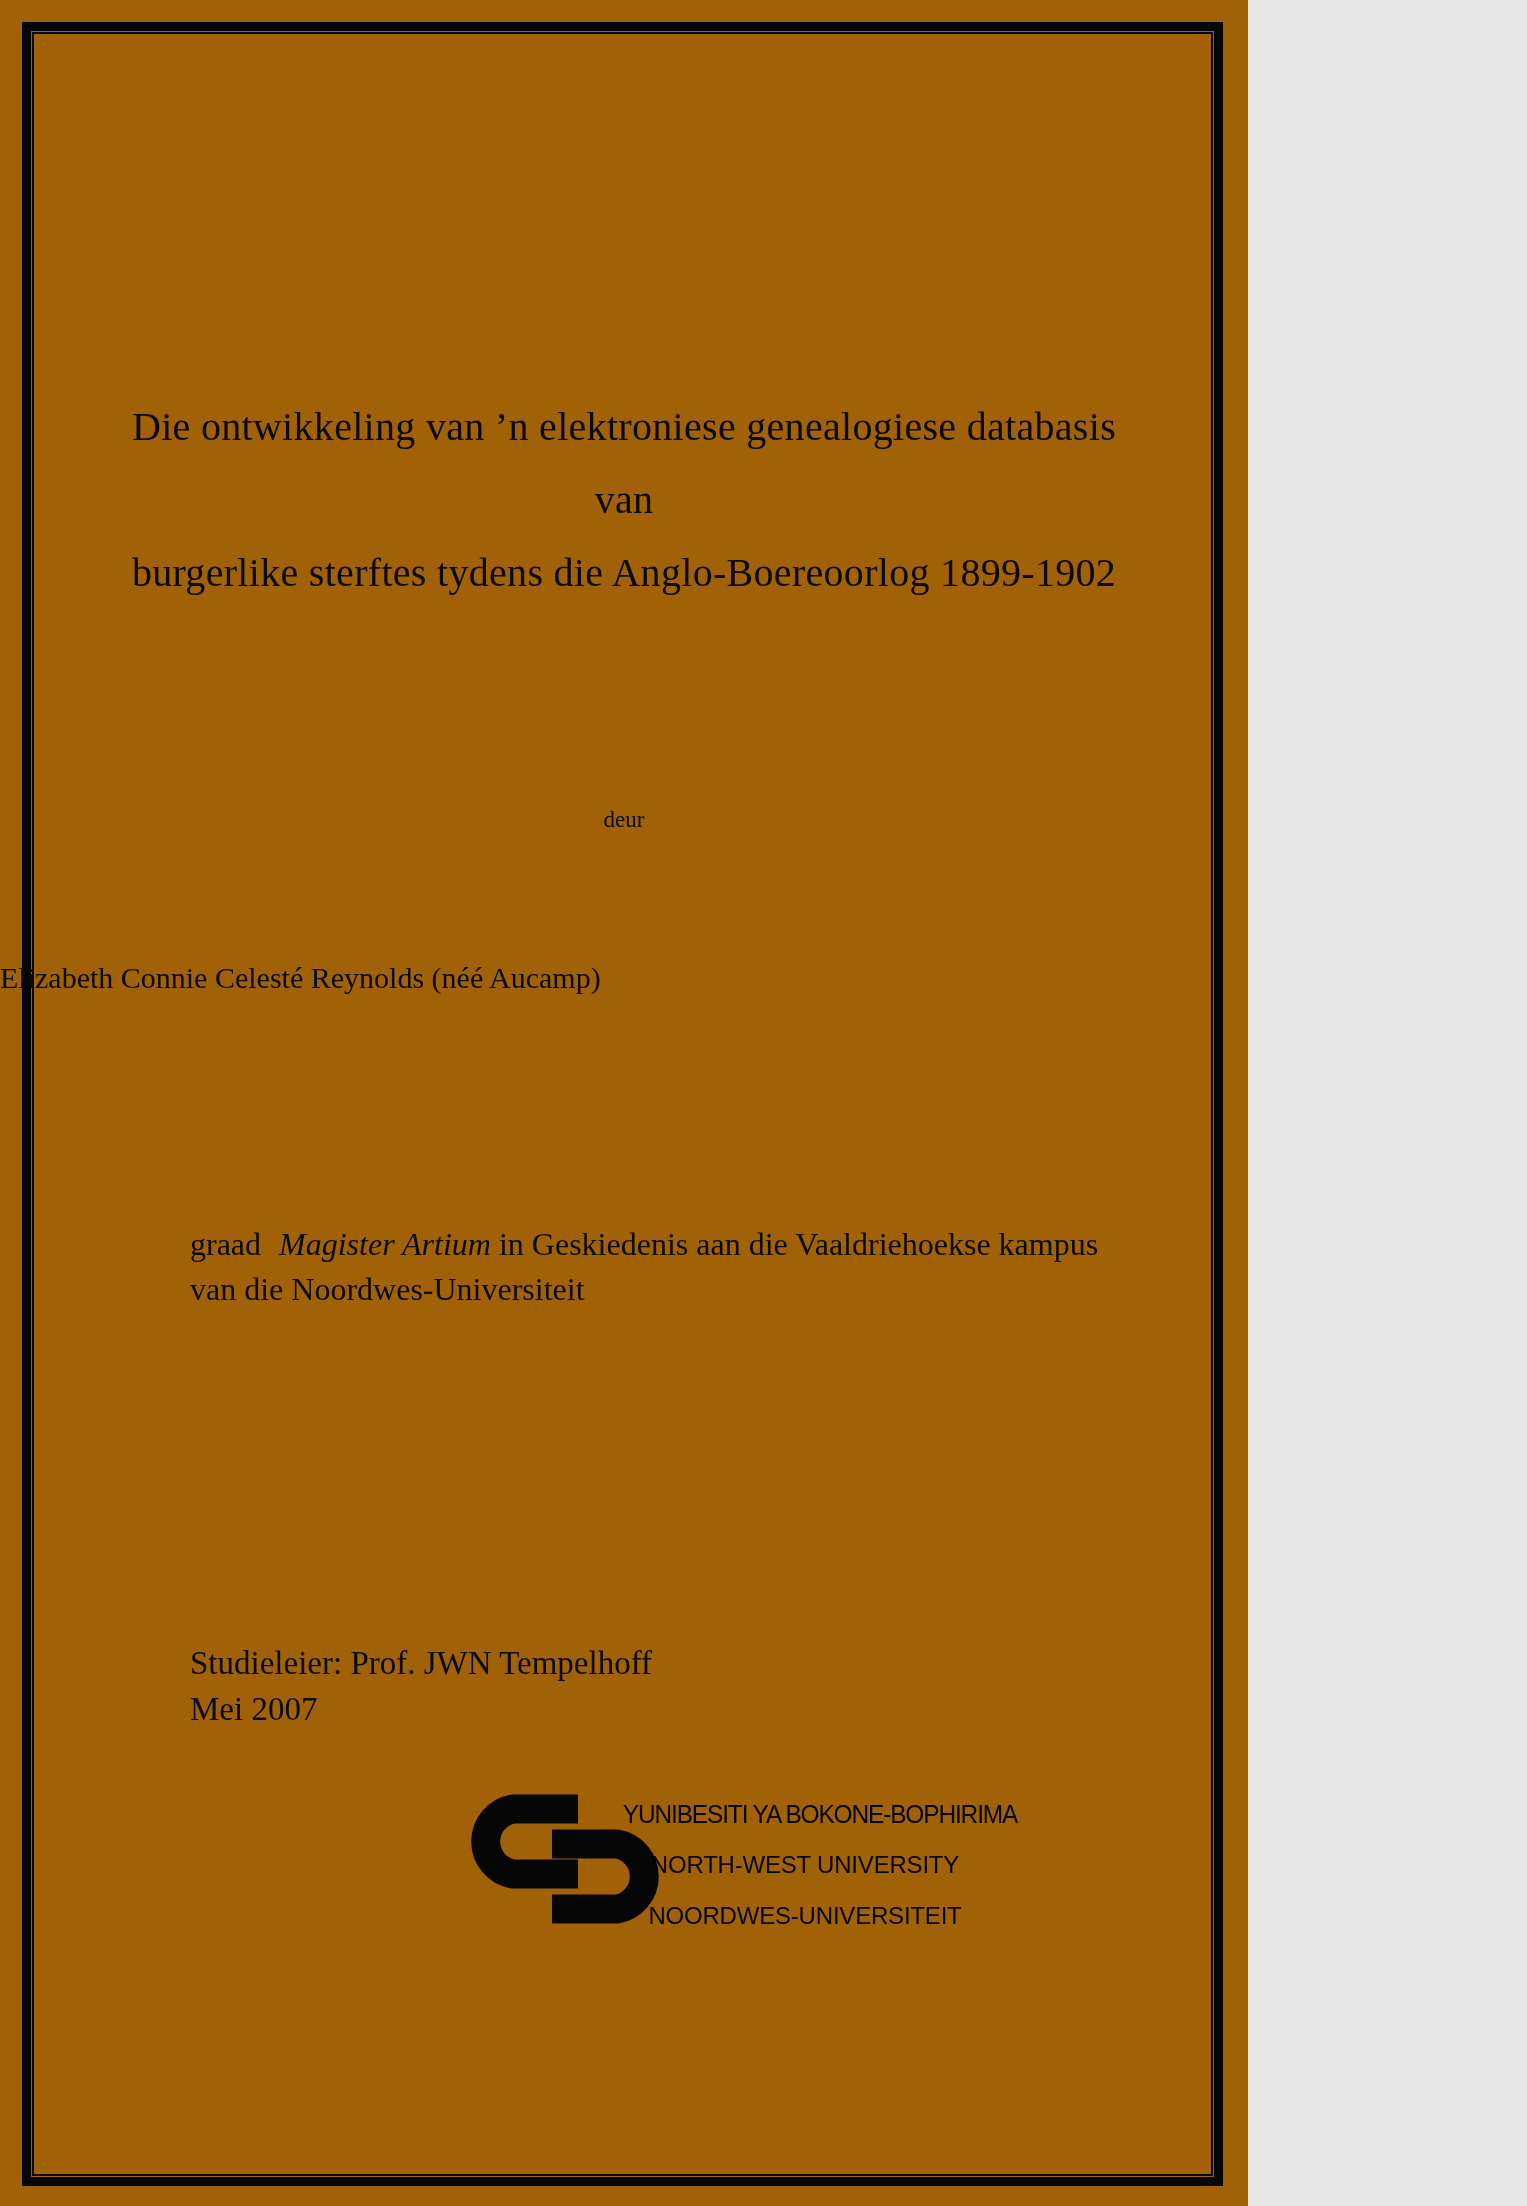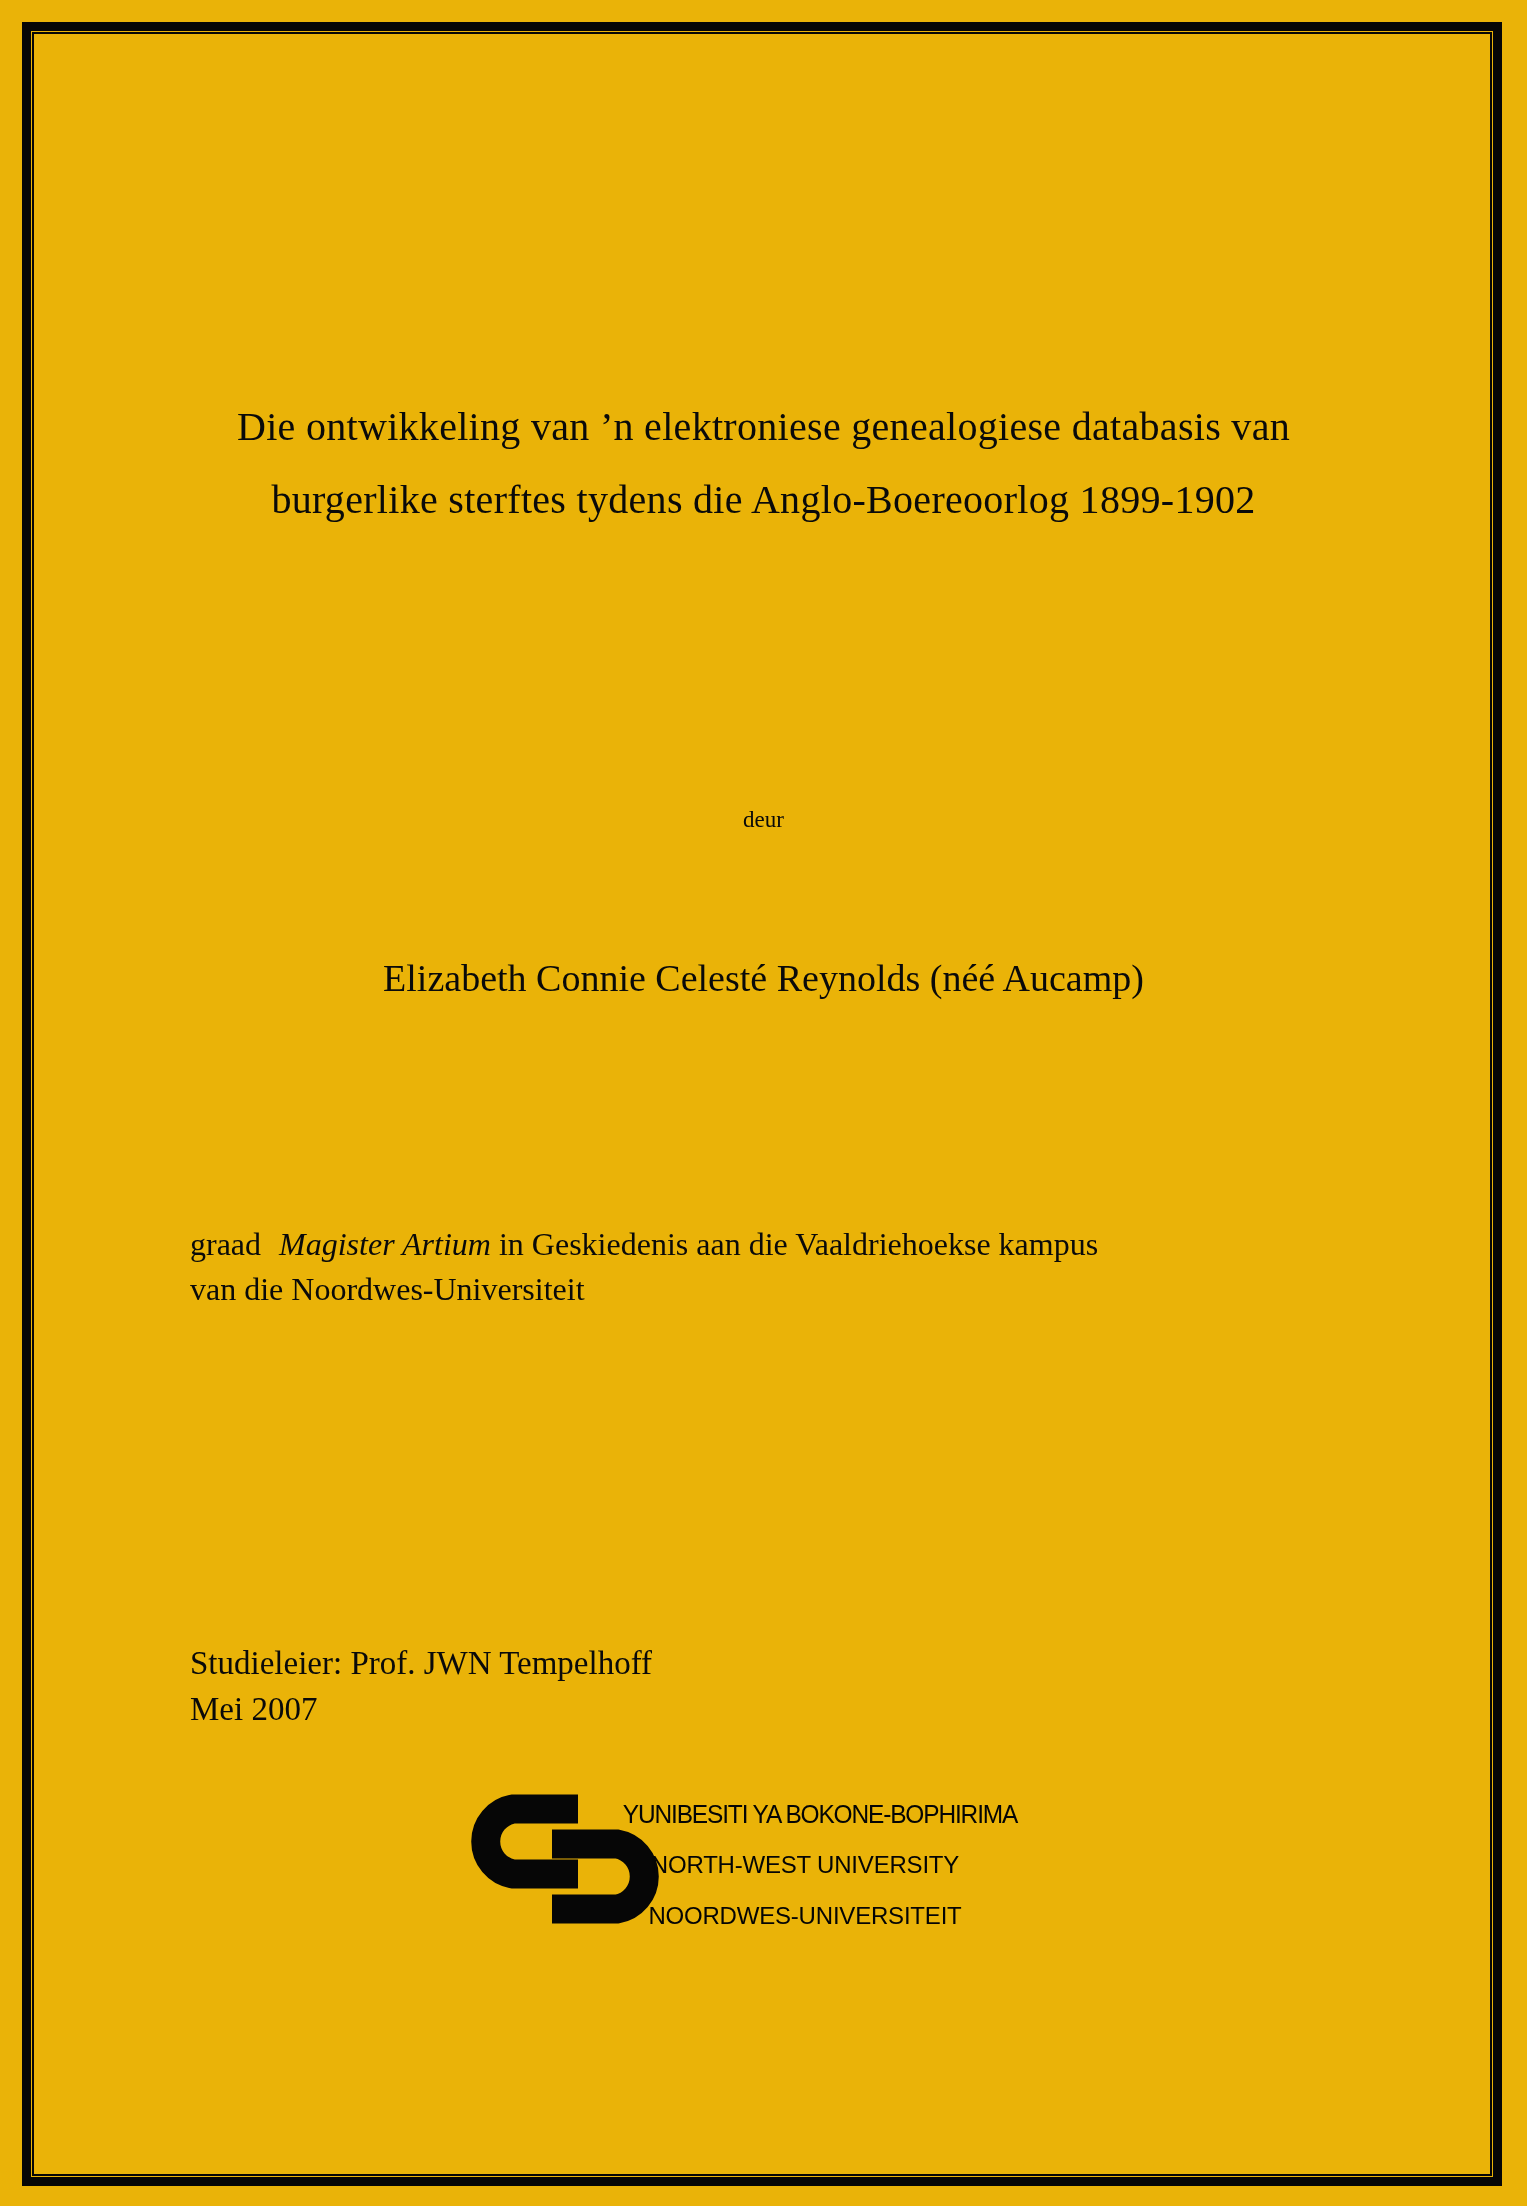--- a/index.html
+++ b/index.html
@@ -2,23 +2,23 @@
 <html><head>
 <meta charset="utf-8">
 <style>
   html, body {
     margin: 0;
     padding: 0;
     background: #e8e8e8;
   }
   .page {
     position: relative;
-    width: 1527px;
+    width: 1248px;
     height: 2206px;
-    background: #eab308;
+    background: #a16207;
     overflow: hidden;
     font-family: "Liberation Serif", serif;
     color: #0a0a0a;
   }
   .frame-outer {
     position: absolute;
     left: 22px;
     top: 22px;
     right: 25px;
     bottom: 20px;
@@ -46,22 +46,21 @@
     right: 0;
     text-align: center;
     font-size: 23px;
     line-height: 40px;
   }
   .author-line {
     position: absolute;
     top: 955px;
     left: 0;
     right: 0;
-    text-align: center;
-    font-size: 38px;
+    font-size: 30px;
     line-height: 46px;
   }
   .statement-block {
     position: absolute;
     top: 1222px;
     left: 190px;
     width: 1152px;
     font-size: 32px;
     line-height: 45px;
   }

